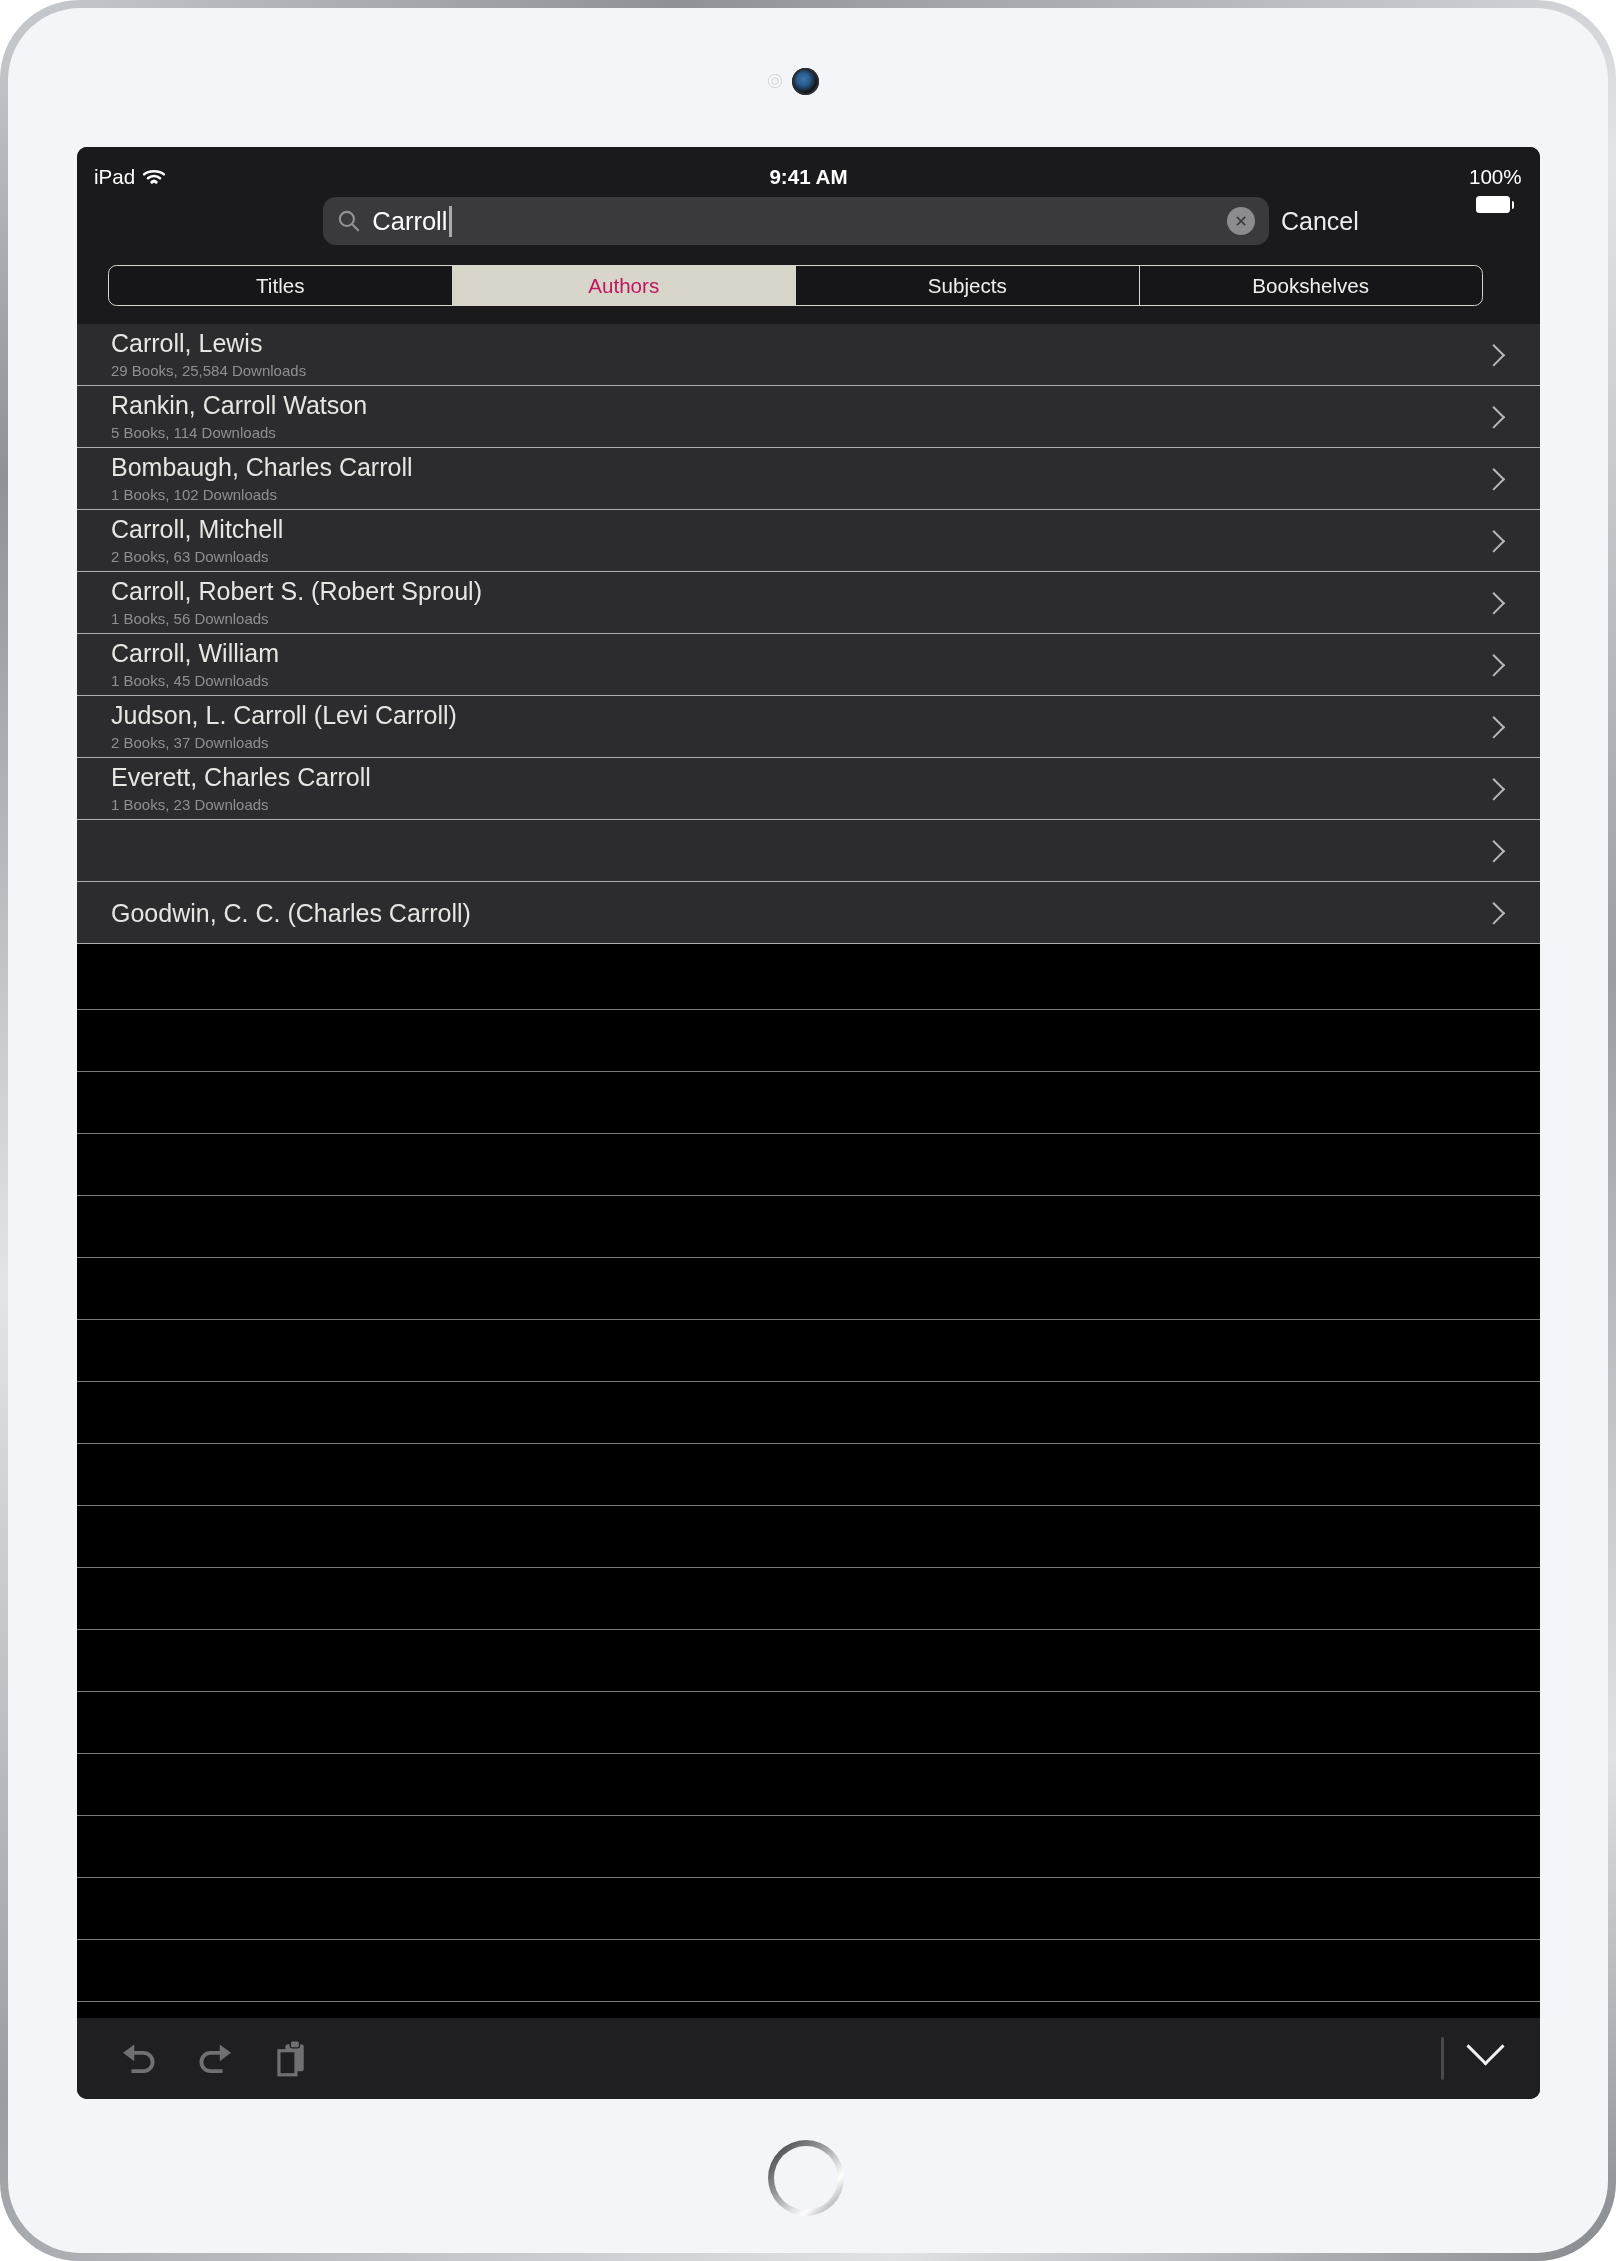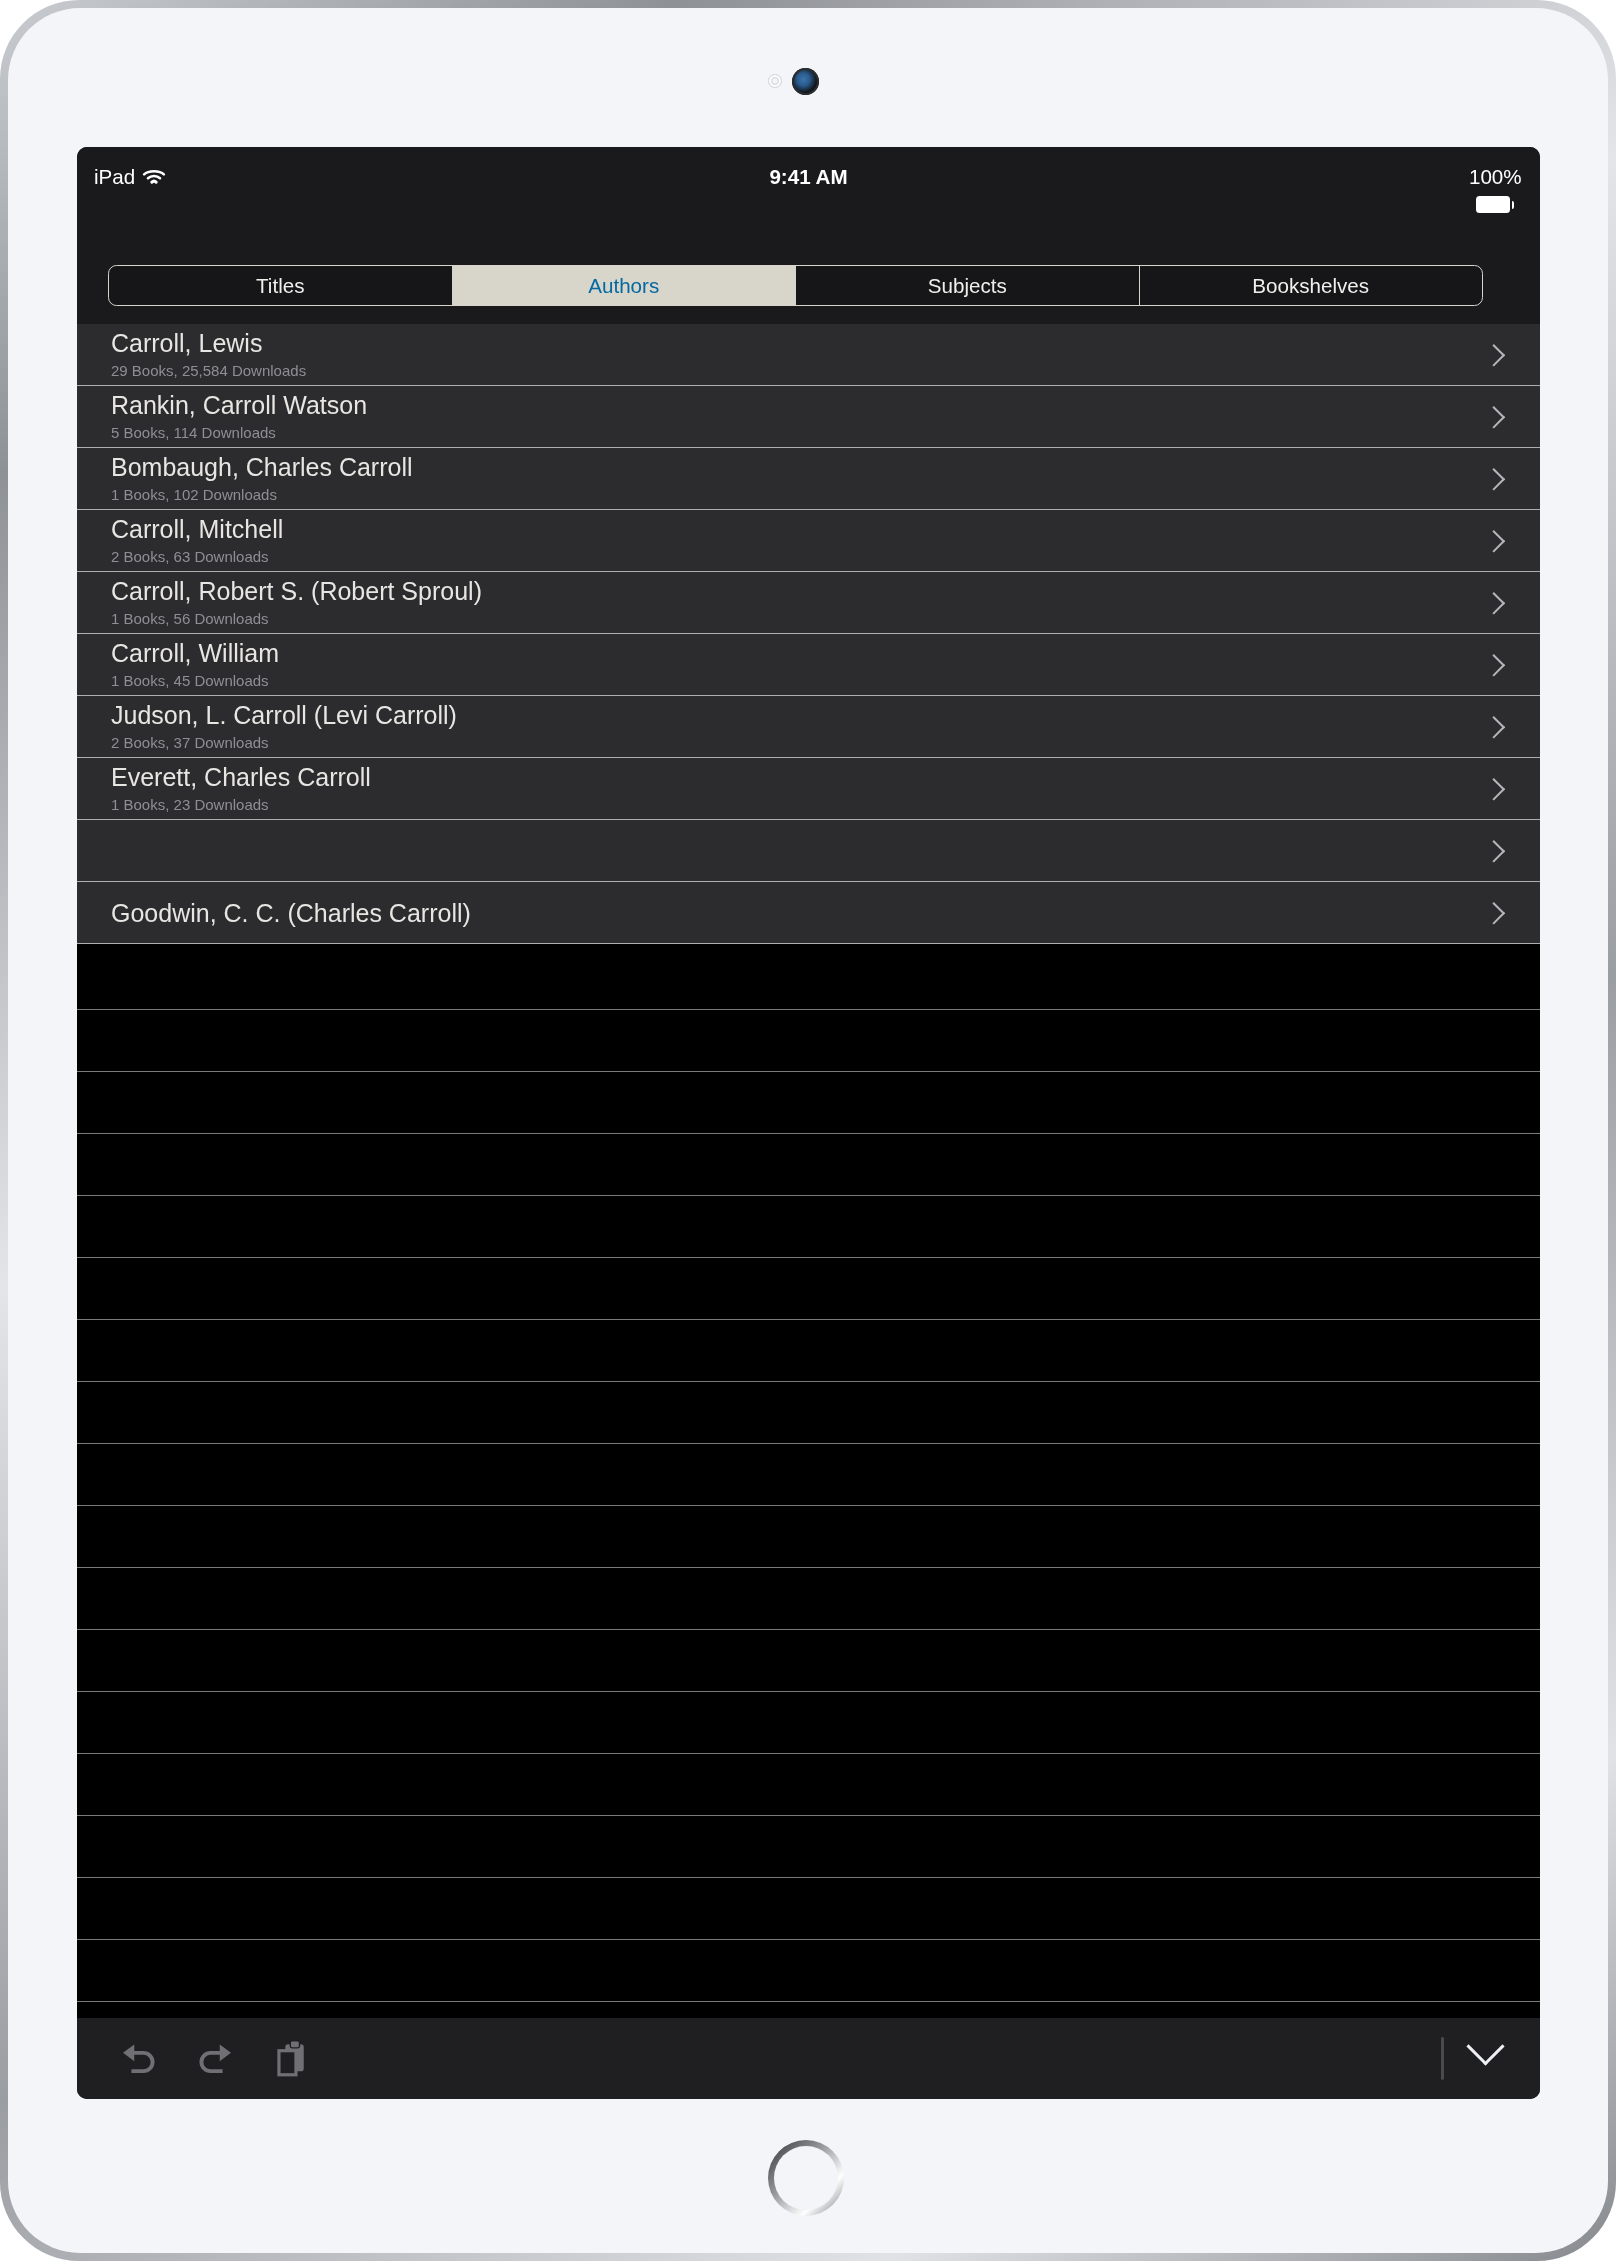--- a/index.html
+++ b/index.html
@@ -83,21 +83,21 @@
   .segmented {
     position: absolute; left: 31px; top: 118px; width: 1375px; height: 41px;
     border: 1.4px solid #d7d4cc; border-radius: 8.5px;
     display: flex; overflow: hidden; background: #161618;
   }
   .segment {
     flex: 1 1 0; display: flex; align-items: center; justify-content: center;
     color: #f0efec; font-size: 20.6px; border-right: 1.4px solid #d7d4cc;
   }
   .segment:last-child { border-right: none; }
-  .segment.selected { background: #d8d5cb; color: #0369a1; }
+  .segment.selected { background: #d8d5cb; color: #be185d; }
 
   
   .list { position: absolute; left: 0; top: 177px; width: 1463px; }
   .row {
     position: relative; height: 62px; background: #2c2c2e;
     border-bottom: 1.4px solid rgba(255,255,255,0.62);
     display: flex; flex-direction: column; justify-content: center;
     padding-left: 34px; padding-right: 36px;
   }
   .row-title { color: #e7e6e3; font-size: 25px; line-height: 30px; }
@@ -157,20 +157,34 @@
         <div class="status-time">9:41 AM</div>
         <div class="status-right">
           <span class="battery-pct">100%</span>
           <span class="battery">
             <span class="battery-body"></span>
               <span class="battery-tip"></span>
           </span>
         </div>
       </div>
 
+      <div class="search-row">
+        <div class="search-field">
+          <span class="search-glyph">
+            <svg width="24" height="24" viewBox="0 0 34 34" fill="none" stroke="#929297" stroke-width="3" stroke-linecap="round">
+              <circle cx="14" cy="14" r="10"></circle>
+              <line x1="21.5" y1="21.5" x2="30" y2="30"></line>
+            </svg>
+          </span>
+          <span class="search-text">Carroll</span>
+          <span class="text-cursor"></span>
+          <span class="clear-btn">✕</span>
+        </div>
+        <div class="cancel-btn">Cancel</div>
+      </div>
 
       <div class="segmented">
         <div class="segment">Titles</div>
         <div class="segment selected">Authors</div>
         <div class="segment">Subjects</div>
         <div class="segment">Bookshelves</div>
       </div>
     </div>
 
     <div class="list">

